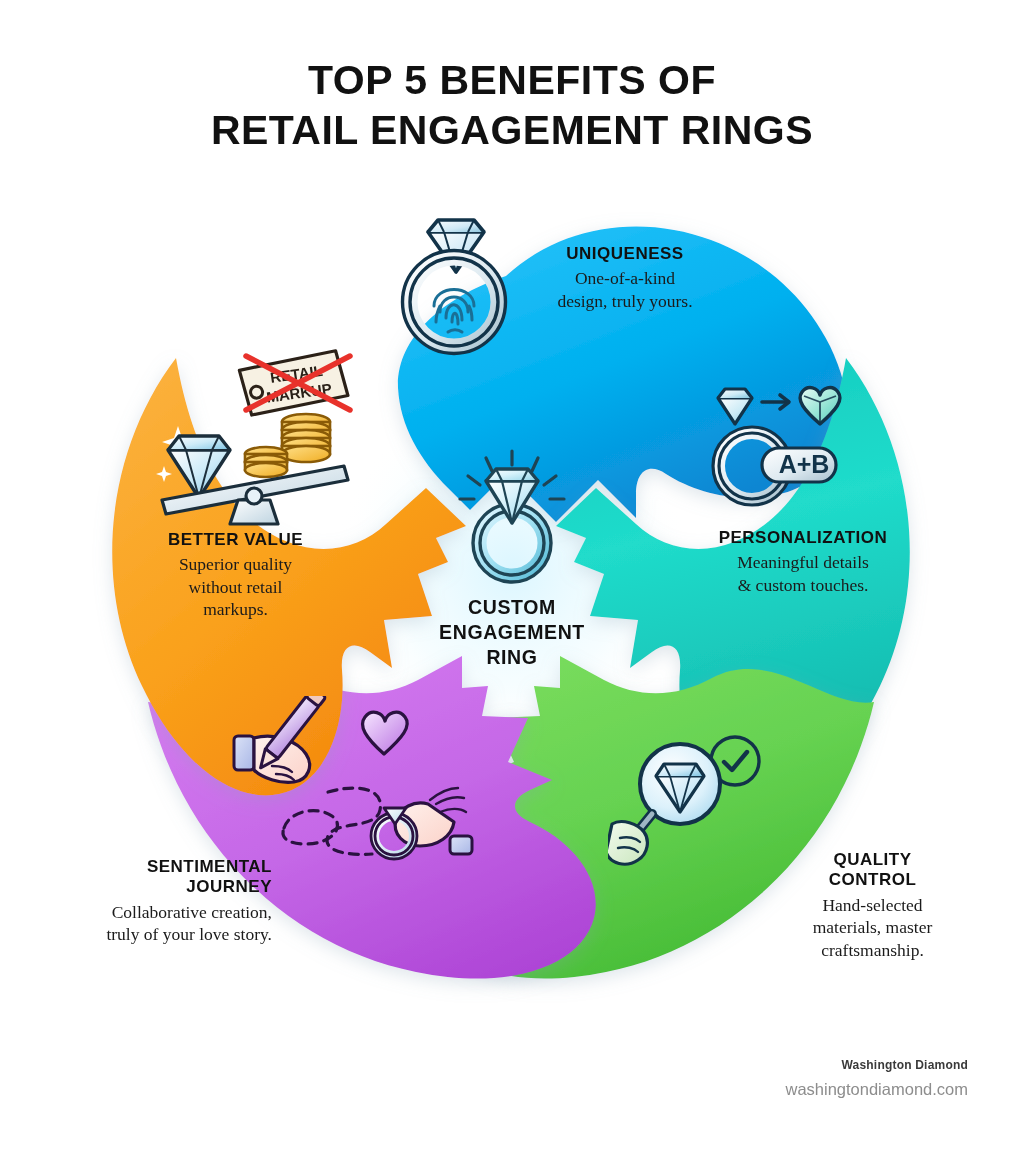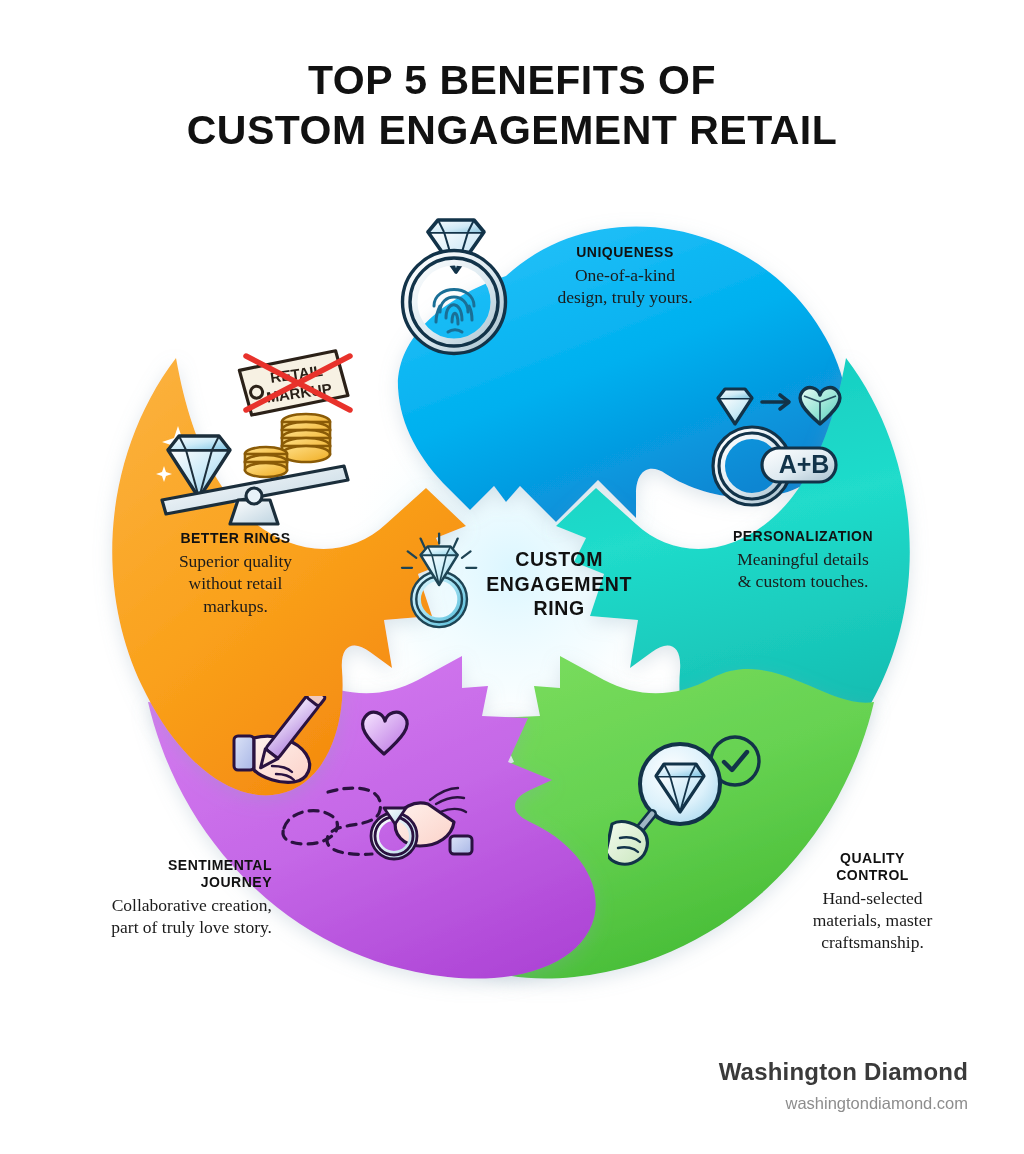--- a/index.html
+++ b/index.html
@@ -25,39 +25,39 @@
   }
   .title .l1,.title .l2{display:block;}
 
   
   .stage{position:absolute;left:0;top:150px;width:1024px;height:870px;}
   .wheel{position:absolute;left:0;top:0;width:1024px;height:870px;}
 
   
   .center-block{
     position:absolute;left:392px;top:295px;width:240px;height:270px;
-    display:flex;flex-direction:row;align-items:center;justify-content:flex-start;
+    display:flex;flex-direction:column;align-items:center;justify-content:flex-start;
     pointer-events:none;
   }
   .center-icon{width:132px;height:142px;}
   .center-label{
     margin-top:8px;
     text-align:center;
     font-size:19.5px;
     font-weight:bold;
     line-height:1.28;
     letter-spacing:0.6px;
     color:#111111;
     white-space:pre-line;
   }
 
   
   .seg-text{position:absolute;}
   .seg-title{
-    font-size:14px;font-weight:bold;letter-spacing:0.5px;
+    font-size:17px;font-weight:bold;letter-spacing:0.5px;
     line-height:1.2;color:#111111;white-space:pre-line;
   }
   .seg-desc{
     margin-top:3px;
     font-size:17.5px;line-height:1.28;color:#1b1b1b;white-space:pre-line;font-family:Liberation Serif, serif;
   }
 
   .t-uniqueness{left:500px;top:94px;width:250px;text-align:center;}
   .t-personalization{left:678px;top:378px;width:250px;text-align:center;}
   .t-quality{left:770px;top:700px;width:205px;text-align:center;}
@@ -69,31 +69,31 @@
   .i-uniqueness{left:388px;top:60px;width:132px;height:148px;}
   .i-personalization{left:700px;top:230px;width:160px;height:140px;}
   .i-quality{left:608px;top:578px;width:160px;height:150px;}
   .i-sentimental{left:232px;top:546px;width:248px;height:180px;}
   .i-better{left:146px;top:198px;width:216px;height:178px;}
 
   
   .footer{
     position:absolute;right:56px;top:1058px;text-align:right;
   }
-  .brand{font-size:24px;font-weight:bold;color:#3a3a3a;letter-spacing:0.2px;}
+  .brand{font-size:12px;font-weight:bold;color:#3a3a3a;letter-spacing:0.2px;}
   .site{font-size:16.5px;color:#8d8d8d;margin-top:8px;}
 </style>
 </head>
 <body>
 
 <div class="page">
 
   <h1 class="title">
     <span class="l1">TOP 5 BENEFITS OF</span>
-    <span class="l2">CUSTOM ENGAGEMENT RETAIL</span>
+    <span class="l2">RETAIL ENGAGEMENT RINGS</span>
   </h1>
 
   <div class="stage">
 
     <svg class="wheel" viewBox="0 0 1024 870">
       <defs>
 
         <linearGradient id="gblue" x1="0" y1="0" x2="0.6" y2="1">
           <stop offset="0%" stop-color="#2FC6FB"></stop>
           <stop offset="55%" stop-color="#00B0EF"></stop>
@@ -553,25 +553,25 @@
     <div class="seg-text t-personalization">
       <div class="seg-title">PERSONALIZATION</div>
       <div class="seg-desc">Meaningful details
 &amp; custom touches.</div>
     </div>
 
     <div class="seg-text t-sentimental">
       <div class="seg-title">SENTIMENTAL
 JOURNEY</div>
       <div class="seg-desc">Collaborative creation,
-part of truly love story.</div>
+truly of your love story.</div>
     </div>
 
     <div class="seg-text t-better">
-      <div class="seg-title">BETTER RINGS</div>
+      <div class="seg-title">BETTER VALUE</div>
       <div class="seg-desc">Superior quality
 without retail
 markups.</div>
     </div>
 
   </div>
 
   <div class="footer">
     <div class="brand">Washington Diamond</div>
     <div class="site">washingtondiamond.com</div>

